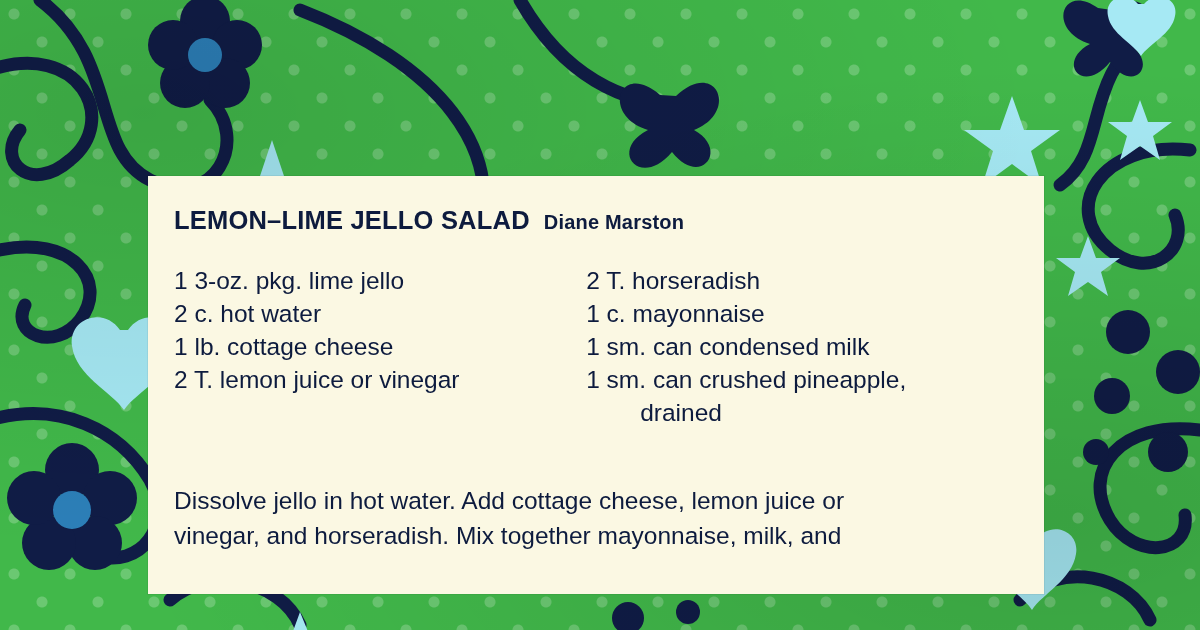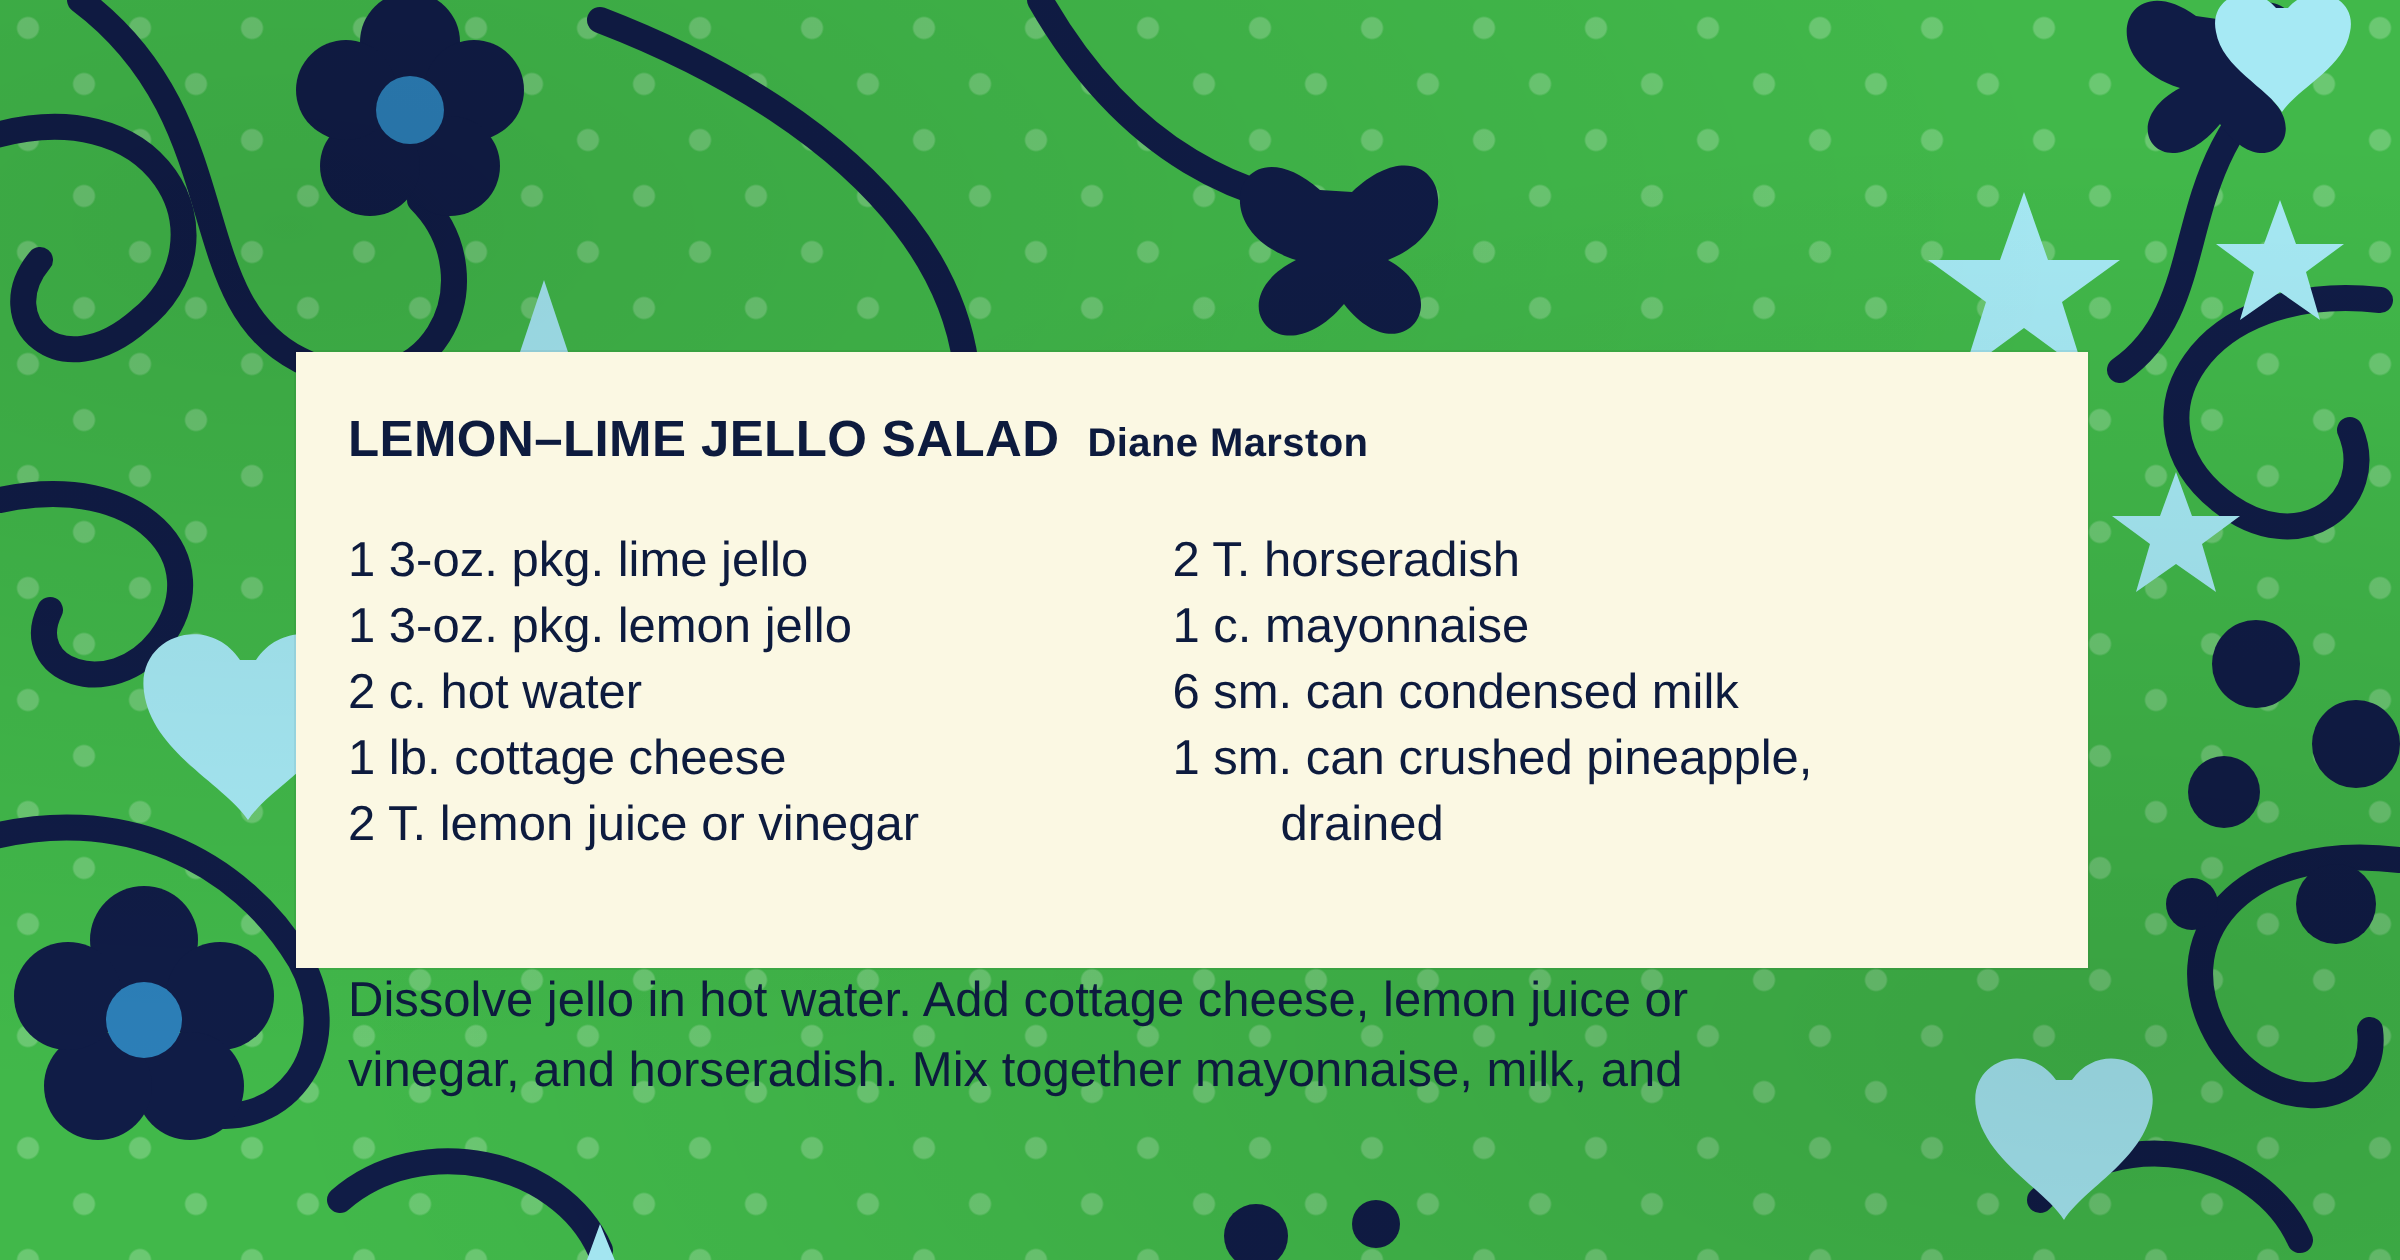--- a/index.html
+++ b/index.html
@@ -44,21 +44,21 @@
     position: absolute;
     inset: 0;
   }
 
   
   #card {
     position: absolute;
     left: 148px;
     top: 176px;
     width: 896px;
-    height: 308px;
+    height: 418px;
     background: #fbf8e3;
     box-shadow: 0 0 0 1px rgba(0,0,0,0.05);
   }
   .card-inner {
     padding: 30px 26px 0 26px;
     color: #0d1b3e;
   }
   .title-row {
     display: flex;
     align-items: baseline;
@@ -166,29 +166,28 @@
     <div class="card-inner">
 
       <div class="title-row">
         <span class="title-main">LEMON–LIME JELLO SALAD</span>
         <span class="title-author">Diane Marston</span>
       </div>
 
       <div class="ingredients">
         <div class="col left">
           <div class="ing-line">1 3-oz. pkg. lime jello</div>
-          <div class="ing-line">1 3-oz. pkg. lemon jello</div>
           <div class="ing-line">2 c. hot water</div>
           <div class="ing-line">1 lb. cottage cheese</div>
           <div class="ing-line">2 T. lemon juice or vinegar</div>
         </div>
         <div class="col right">
           <div class="ing-line">2 T. horseradish</div>
           <div class="ing-line">1 c. mayonnaise</div>
-          <div class="ing-line">6 sm. can condensed milk</div>
+          <div class="ing-line">1 sm. can condensed milk</div>
           <div class="ing-line">1 sm. can crushed pineapple,</div>
           <div class="ing-line indent">drained</div>
         </div>
       </div>
 
       <div class="instructions">
         <span>Dissolve jello in hot water.  Add cottage cheese, lemon juice or</span>
         <span>vinegar, and horseradish.  Mix together mayonnaise, milk, and</span>
       </div>
 

